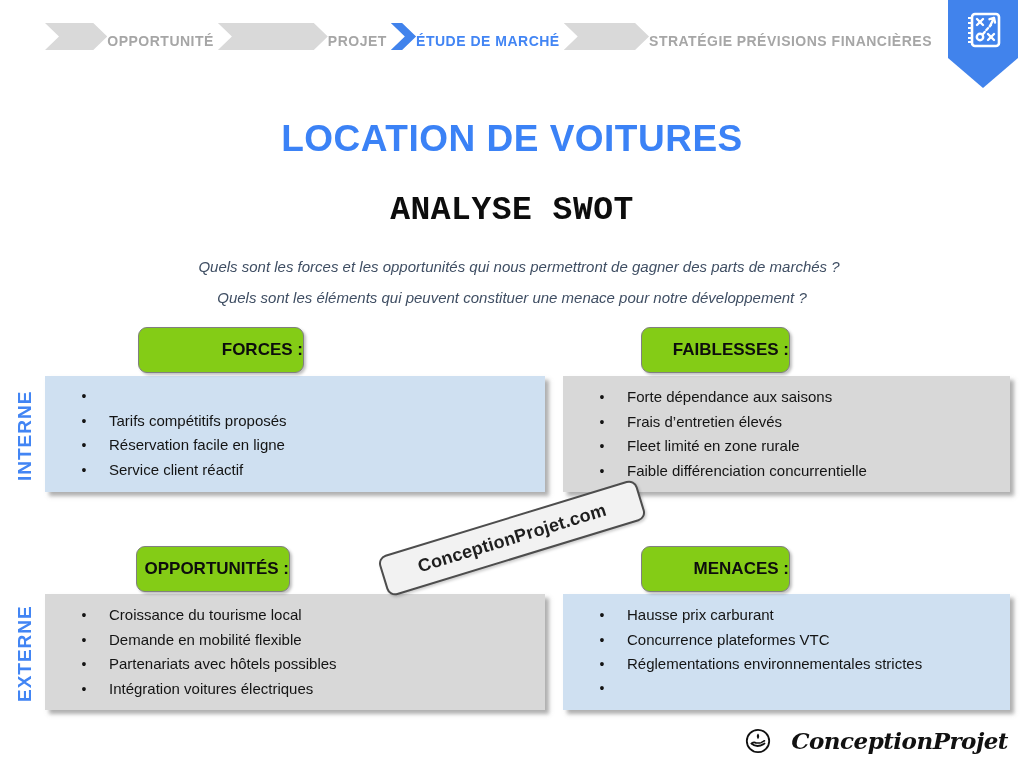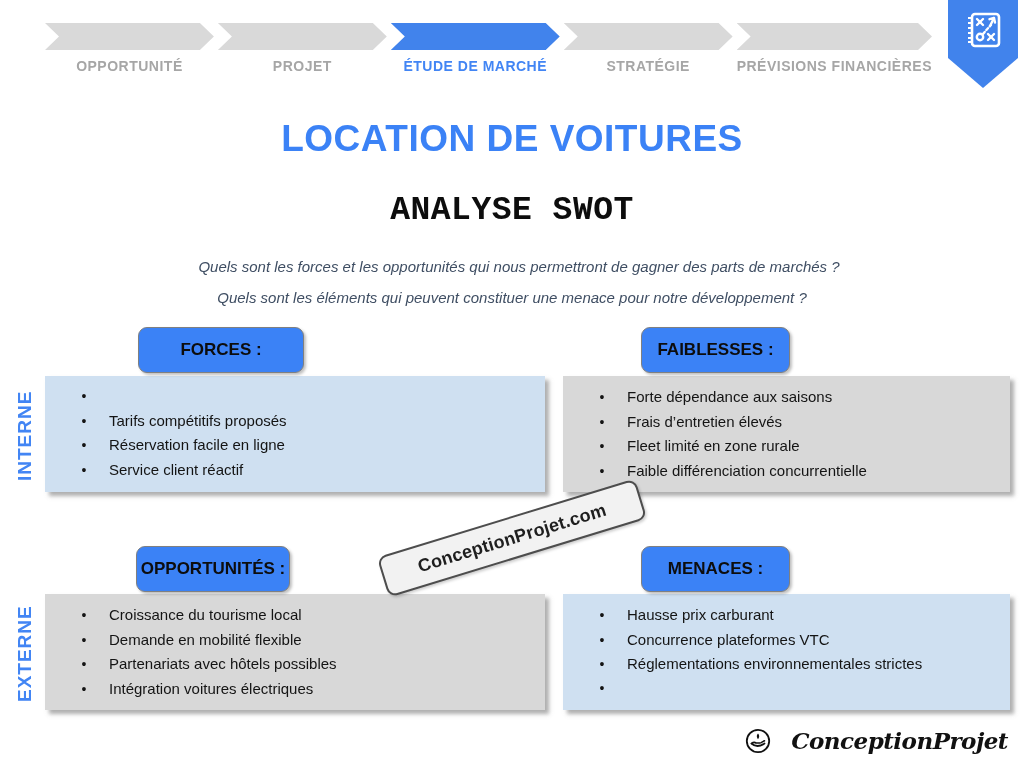--- a/index.html
+++ b/index.html
@@ -6,21 +6,21 @@
   html,body { background:#fff; }
   body { font-family:"Liberation Sans", sans-serif; }
   .slide {
     position:relative; width:1024px; height:768px; background:#ffffff; overflow:hidden;
   }
 
   
   .stepper {
     position:absolute; left:45px; top:23px; width:887px; display:flex; gap:4px;
   }
-  .step { flex:1; display:flex; flex-direction:column; align-items:center; cursor:default; }
+  .step { flex:1; display:flex; align-items:center; cursor:default; }
   .chevron {
     width:100%; height:27px; background:#d9d9d9;
     clip-path:polygon(0 0, calc(100% - 14px) 0, 100% 50%, calc(100% - 14px) 100%, 0 100%, 14px 50%);
   }
   .step-label {
     margin-top:8px; font-size:14px; font-weight:bold; letter-spacing:0.5px;
     color:#a6a6a6; white-space:nowrap;
   }
   .step.active .chevron { background:#4183ec; }
   .step.active .step-label { color:#4285f4; }
@@ -51,22 +51,22 @@
   .vlabel {
     position:absolute; left:12px; width:26px; display:flex; align-items:center; justify-content:center;
     writing-mode:vertical-rl; transform:rotate(180deg);
     color:#4285f4; font-size:19px; font-weight:bold; letter-spacing:1px;
   }
   .vlabel.interne { top:380px; height:112px; }
   .vlabel.externe { top:598px; height:112px; }
 
   
   .tag {
-    position:absolute; height:46px; background:#3b82f6; border:1.5px solid #808080;
-    border-radius:9px; display:flex; align-items:center; justify-content:center;
+    position:absolute; height:46px; background:#84cc16; border:1.5px solid #808080;
+    border-radius:9px; display:flex; align-items:center; justify-content:flex-end;
     font-size:17px; font-weight:bold; color:#0d0d0d;
     box-shadow:2px 2px 3px rgba(0,0,0,0.25); z-index:2;
   }
   .tag.forces        { left:138px; top:327px; width:166px; }
   .tag.faiblesses    { left:641px; top:327px; width:149px; }
   .tag.opportunites  { left:136px; top:546px; width:154px;border-radius:9px; }
   .tag.menaces       { left:641px; top:546px; width:149px; }
 
   
   .content-box {

